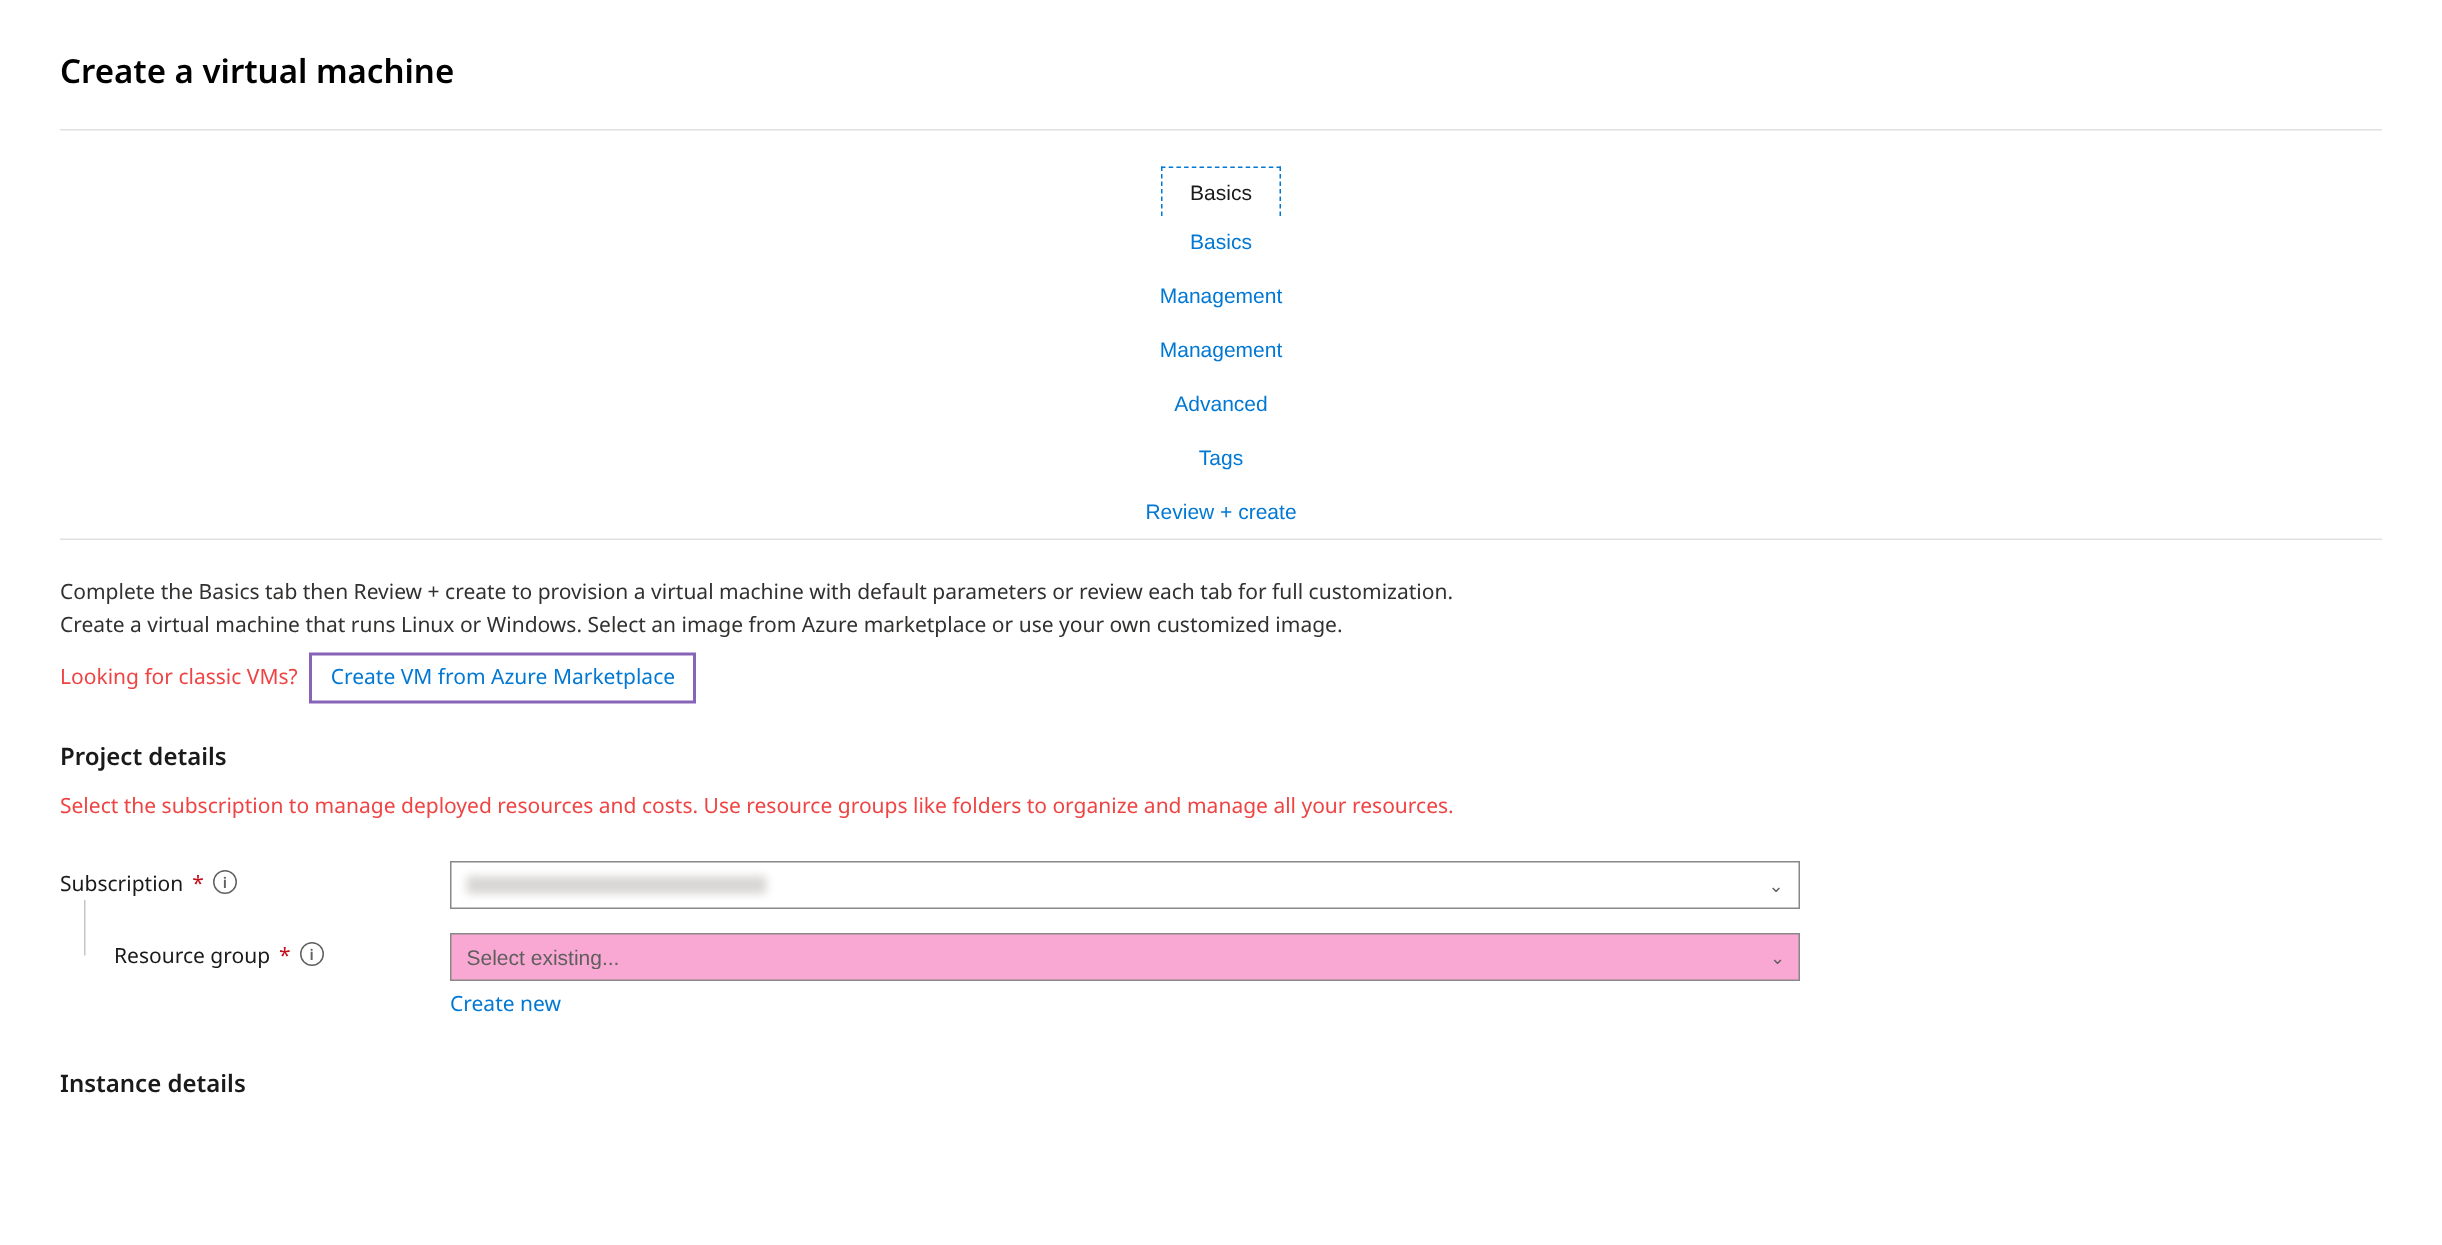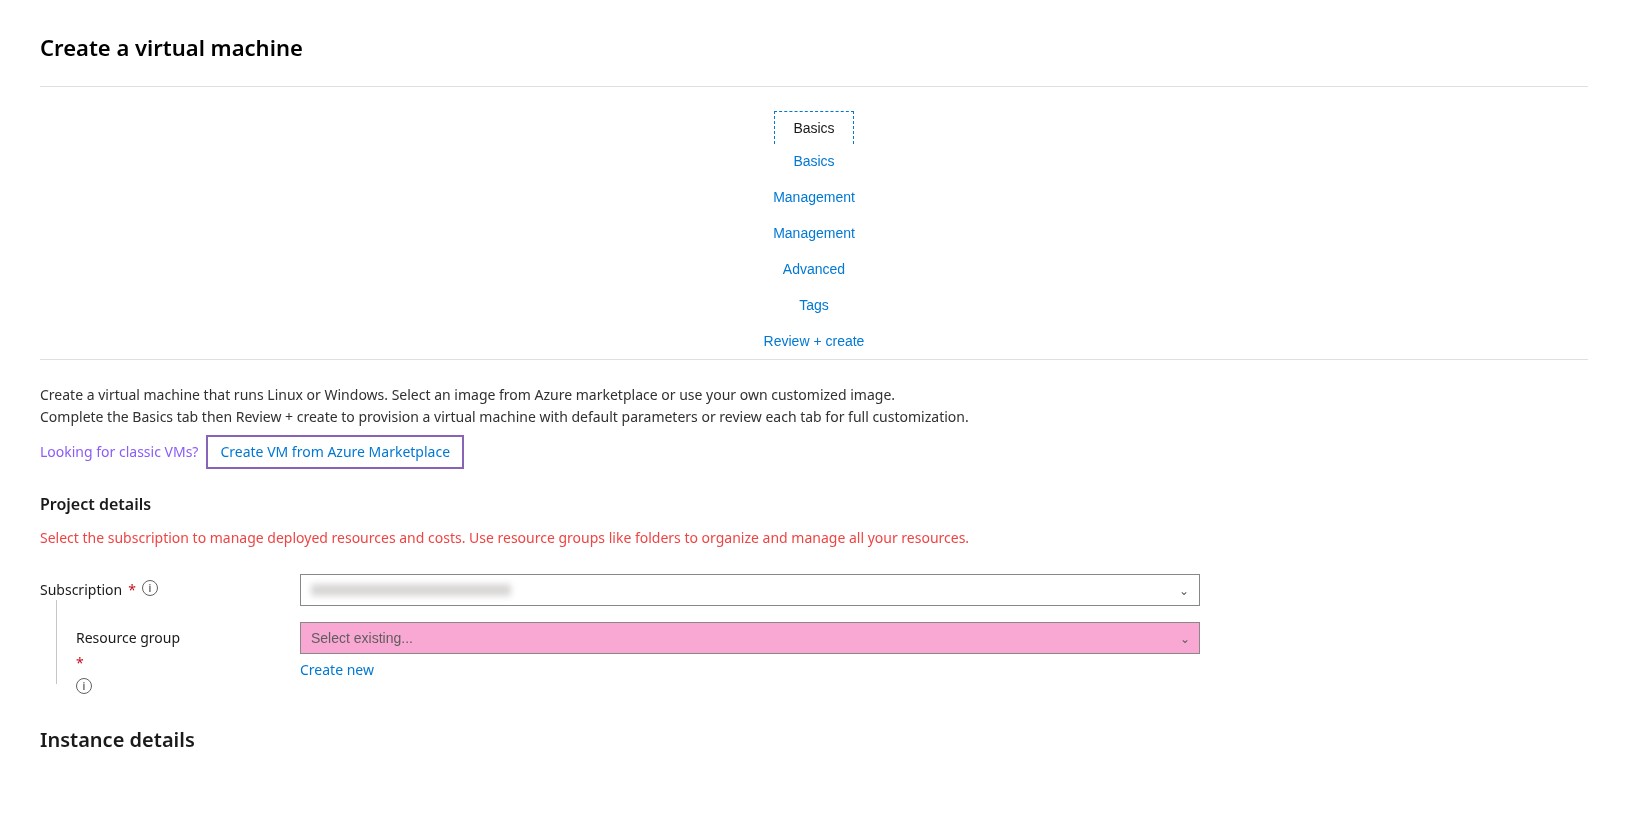--- a/index.html
+++ b/index.html
@@ -62,21 +62,21 @@
     }
 
     .classic-vm-row {
       display: flex;
       align-items: center;
       gap: 8px;
       margin-top: 6px;
     }
 
     .classic-vm-label {
-      color: #8b5cf6;
+      color: #ef4444;
       font-size: 14px;
     }
 
     .classic-vm-link {
       color: #0078d4;
       font-size: 14px;
       text-decoration: none;
       border: 2px solid #8764b8;
       padding: 4px 12px;
       cursor: pointer;
@@ -183,21 +183,21 @@
     .create-new-link {
       color: #0078d4;
       font-size: 14px;
       text-decoration: none;
       cursor: pointer;
       display: inline-block;
       margin-top: 6px;
     }
 
     .instance-details-title {
-      font-size: 20px;
+      font-size: 16px;
       font-weight: 600;
       color: #1a1a1a;
       margin-top: 32px;
     }
 
     .subscription-display {
       position: relative;
       width: 100%;
       height: 32px;
       border: 1px solid #8a8886;
@@ -228,22 +228,22 @@
   <button class="tab active">Basics</button>
   <button class="tab">Basics</button>
   <button class="tab">Management</button>
   <button class="tab">Management</button>
   <button class="tab">Advanced</button>
   <button class="tab">Tags</button>
   <button class="tab">Review + create</button>
 </div>
 
 <div class="description">
+  <p>Complete the Basics tab then Review + create to provision a virtual machine with default parameters or review each tab for full customization.</p>
   <p>Create a virtual machine that runs Linux or Windows. Select an image from Azure marketplace or use your own customized image.</p>
-  <p>Complete the Basics tab then Review + create to provision a virtual machine with default parameters or review each tab for full customization.</p>
   <div class="classic-vm-row">
     <span class="classic-vm-label">Looking for classic VMs?</span>
     <a class="classic-vm-link">Create VM from Azure Marketplace</a>
   </div>
 </div>
 
 <h2 class="section-title">Project details</h2>
 
 <p class="section-desc">Select the subscription to manage deployed resources and costs. Use resource groups like folders to organize and manage all your resources.</p>
 
@@ -255,21 +255,21 @@
   </div>
   <div class="form-control-col">
     <div class="subscription-display">
       <div class="subscription-blurred"></div>
       <span class="select-chevron">⌄</span>
     </div>
   </div>
 </div>
 
 <div class="form-row" style="align-items: flex-start; margin-top: 4px;">
-  <div class="form-label-col indented" style="padding-left: 36px; padding-top: 6px; flex-direction: column;">
+  <div class="form-label-col indented" style="padding-left: 36px; padding-top: 6px;">
     <div class="indent-line"></div>
     <span>Resource group</span>
     <span class="required-star">*</span>
     <span class="info-icon">i</span>
   </div>
   <div class="form-control-col">
     <div class="select-wrapper">
       <select class="select-box">
         <option value="">Select existing...</option>
       </select>

